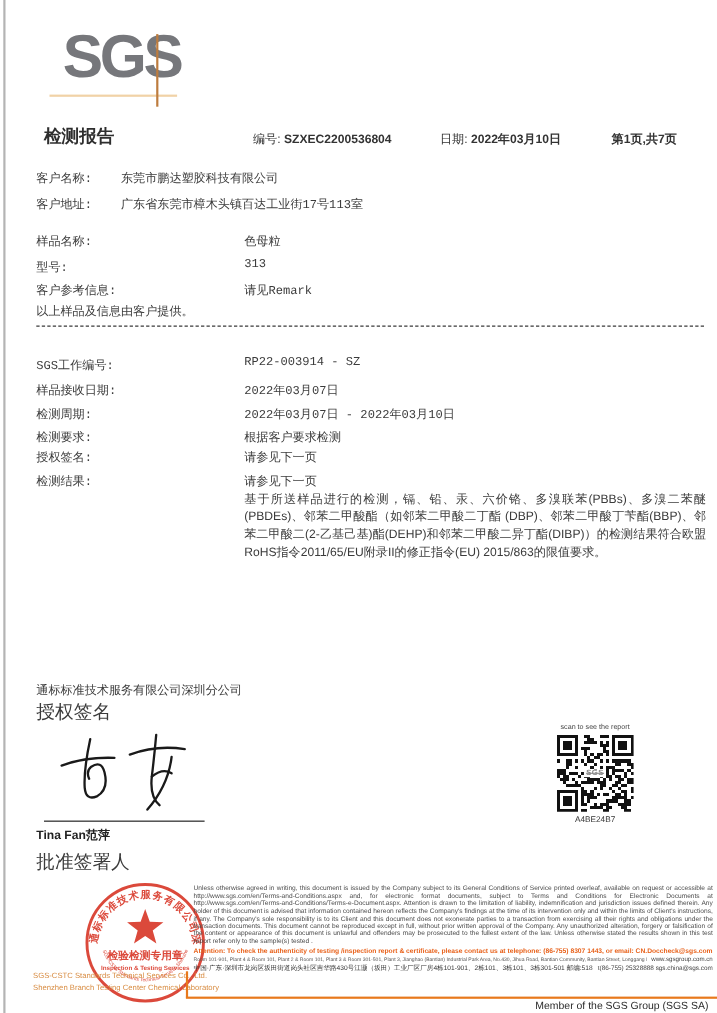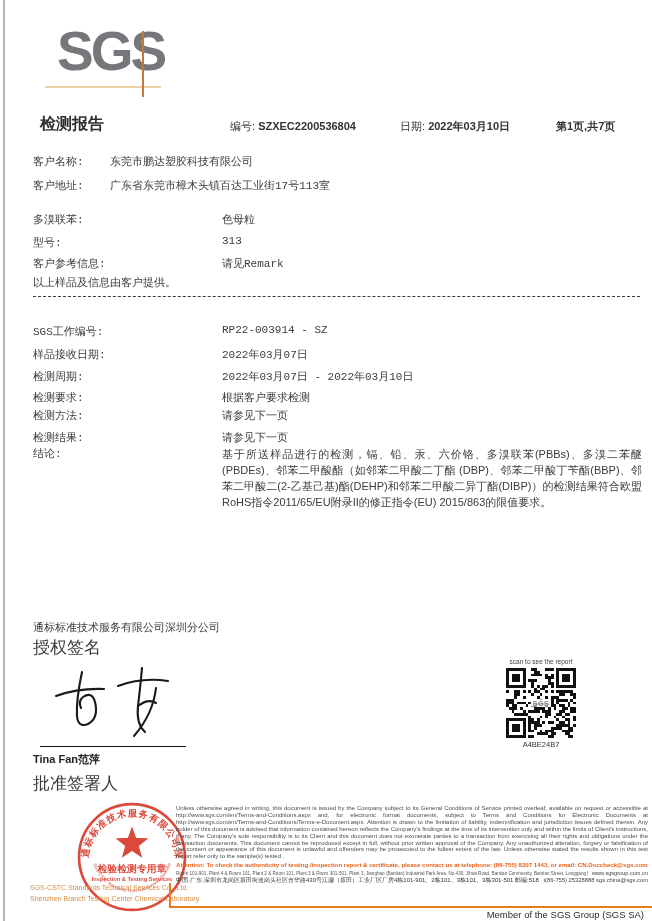--- a/index.html
+++ b/index.html
@@ -77,21 +77,21 @@
   <div class="row" style="top:154px">
     <span class="lbl">客户名称:</span>
     <span class="val val-c1">东莞市鹏达塑胶科技有限公司</span>
   </div>
   <div class="row" style="top:178px">
     <span class="lbl">客户地址:</span>
     <span class="val val-c1">广东省东莞市樟木头镇百达工业街17号113室</span>
   </div>
 
   <div class="row" style="top:212px">
-    <span class="lbl">多溴联苯:</span>
+    <span class="lbl">样品名称:</span>
     <span class="val val-c2">色母粒</span>
   </div>
   <div class="row" style="top:235px">
     <span class="lbl">型号:</span>
     <span class="val val-c2">313</span>
   </div>
   <div class="row" style="top:275px">
     <span class="lbl">以上样品及信息由客户提供。</span>
   </div>
   <div class="row" style="top:256px">
@@ -111,31 +111,28 @@
   </div>
   <div class="row" style="top:369px">
     <span class="lbl">检测周期:</span>
     <span class="val val-c2">2022年03月07日 - 2022年03月10日</span>
   </div>
   <div class="row" style="top:390px">
     <span class="lbl">检测要求:</span>
     <span class="val val-c2">根据客户要求检测</span>
   </div>
   <div class="row" style="top:408px">
-    <span class="lbl">检测方法:</span>
+    <span class="lbl">授权签名:</span>
     <span class="val val-c2">请参见下一页</span>
   </div>
   <div class="row" style="top:430px">
     <span class="lbl">检测结果:</span>
     <span class="val val-c2">请参见下一页</span>
   </div>
 
-  <div class="row" style="top:446px">
-    <span class="lbl">结论:</span>
-  </div>
   <div class="abs concl-text">基于所送样品进行的检测，镉、铅、汞、六价铬、多溴联苯(PBBs)、多溴二苯醚(PBDEs)、邻苯二甲酸酯（如邻苯二甲酸二丁酯 (DBP)、邻苯二甲酸丁苄酯(BBP)、邻苯二甲酸二(2-乙基己基)酯(DEHP)和邻苯二甲酸二异丁酯(DIBP)）的检测结果符合欧盟RoHS指令2011/65/EU附录II的修正指令(EU) 2015/863的限值要求。</div>
 
   <div class="abs sig-company">通标标准技术服务有限公司深圳分公司</div>
   <div class="abs sig-auth">授权签名</div>
 
   <svg class="abs sig-svg" width="135" height="82" viewBox="0 0 135 82">
     <g fill="none" stroke="#1a1a1a" stroke-width="2.1" stroke-linecap="round">
       <path d="M4 34 Q26 26 52 27"></path>
       <path d="M30 10 Q24 38 25 54 Q26 66 36 62 Q47 56 43 40 Q40 29 31 35 Q26 39 29 46"></path>
       <path d="M66 24 Q90 15 116 19"></path>

